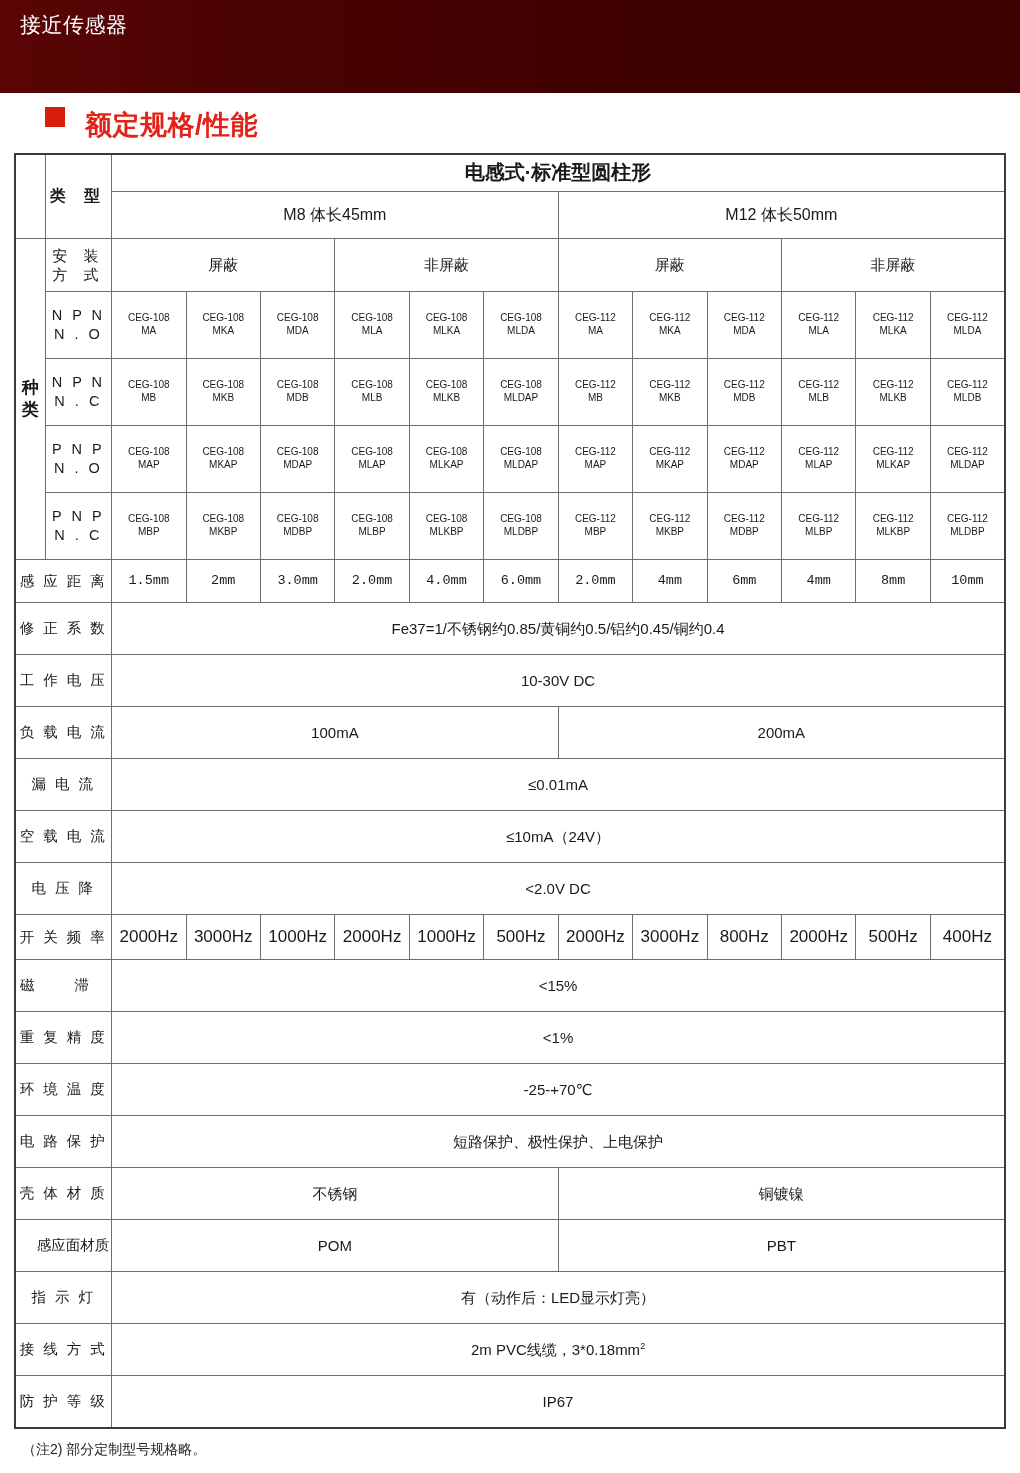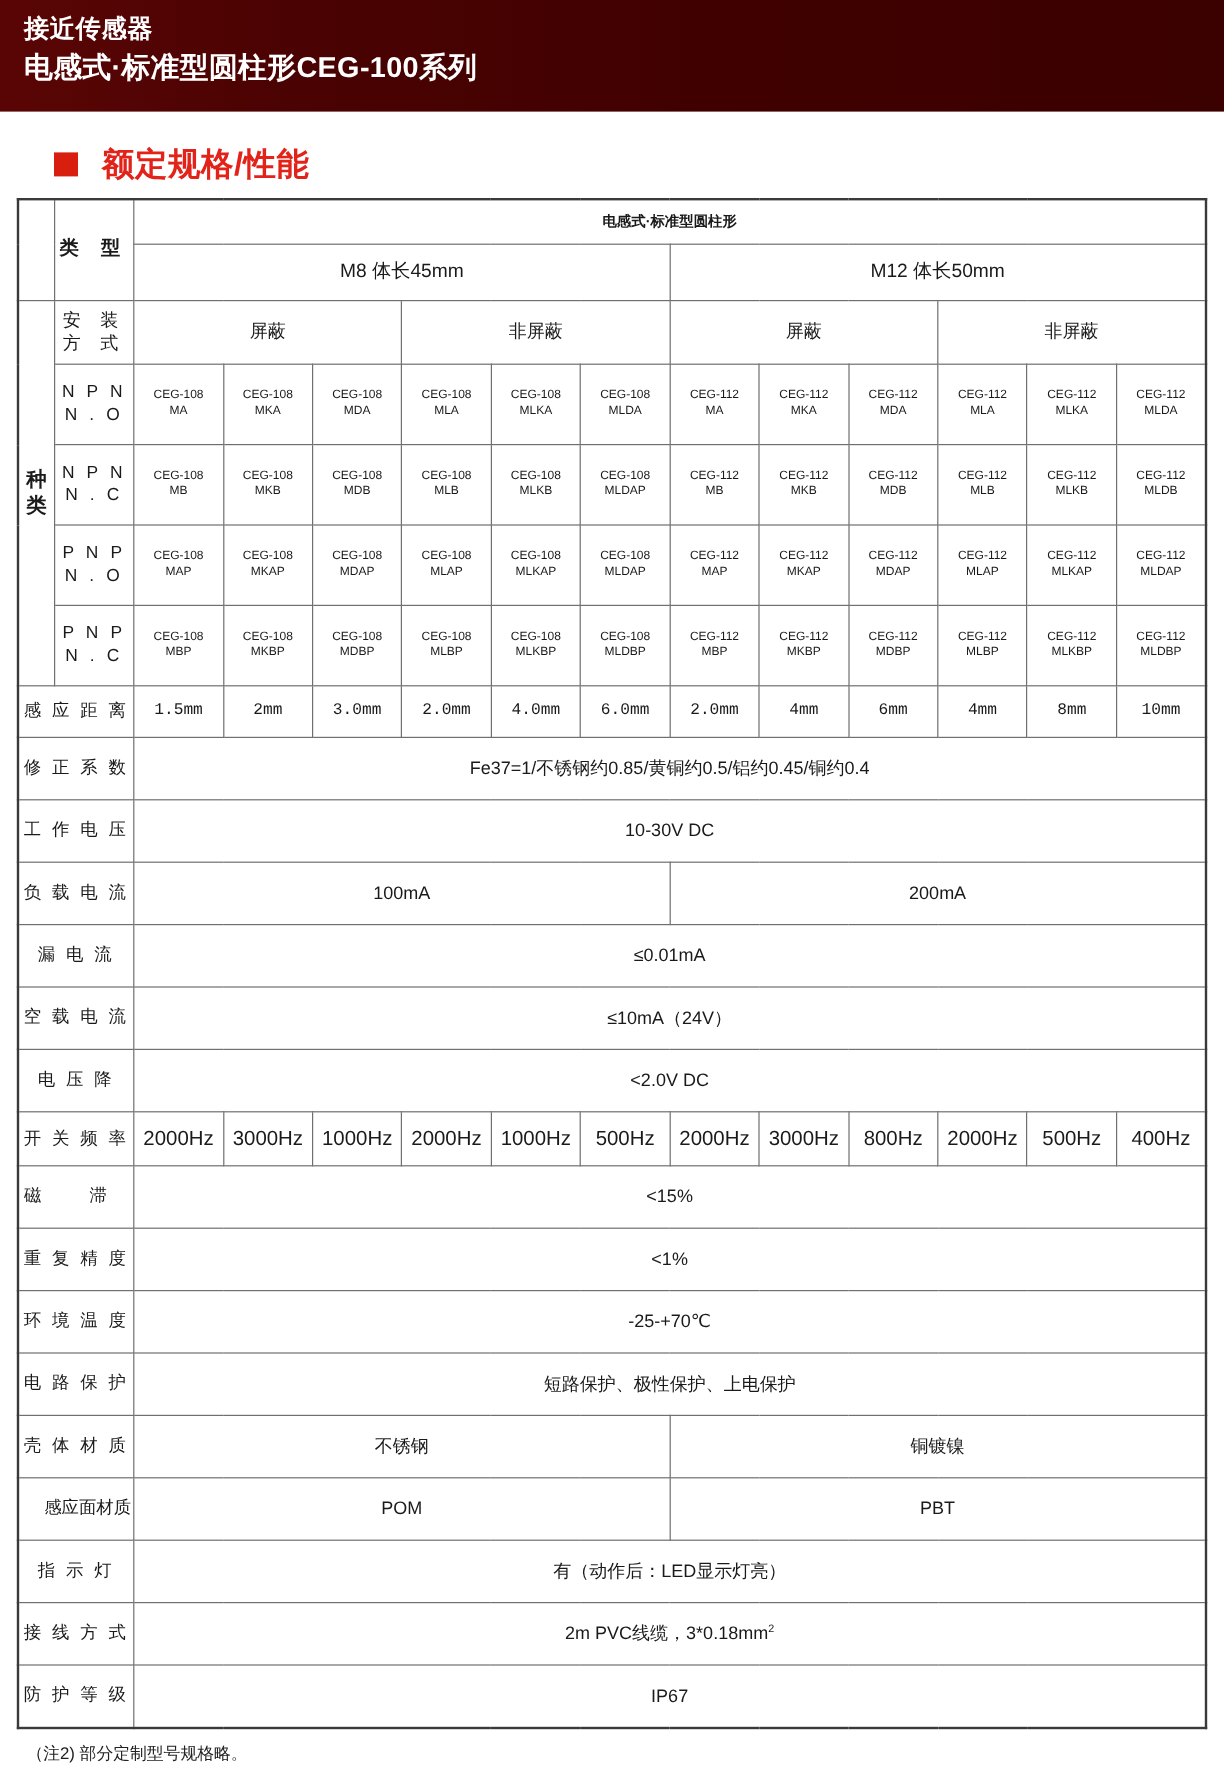--- a/index.html
+++ b/index.html
@@ -12,30 +12,29 @@
   }
   
   .topbar{
     height:93px;
     background:linear-gradient(90deg,#5a0505 0%,#4a0202 25%,#400000 60%,#3b0000 100%);
     color:#fff;
     padding:10px 0 0 20px;
     box-sizing:border-box;
   }
   .topbar .l1{
-    font-size:21px; font-weight:bold; letter-spacing:.5px; line-height:30px;
+    font-size:21px; font-weight:normal; letter-spacing:.5px; line-height:30px;
   }
   .topbar .l2{
     font-size:24px; font-weight:bold; letter-spacing:.3px; line-height:34px;
   }
   
   .sectionline{
-    display:flex; align-items:center;
+    display:flex; 
     padding:14px 0 10px 45px;
-    margin-top:12px;
   }
   .sq{
     width:20px;height:20px;background:#d81f0f;display:inline-block;margin-right:20px;
   }
   .sectitle{
     font-size:27px;font-weight:bold;color:#e2231a;letter-spacing:.5px;
   }
   
   .wrap{padding:0 14px;}
   table.spec{
@@ -47,21 +46,21 @@
   table.spec td{
     border:1px solid #6f6f6f;
     text-align:center;
     vertical-align:middle;
     padding:2px 1px;
     line-height:1.28;
     color:#1a1a1a;
   }
   .outer{border:2px solid #3a3a3a;}
   .kindcell{font-weight:bold;font-size:17px;line-height:1.55;}
-  .hdr-main{font-weight:bold;font-size:12px;height:32px;margin-top:40px;}
+  .hdr-main{font-weight:bold;font-size:20px;height:32px;margin-top:40px;}
   .hdr-size{font-size:16px;height:42px;}
   .hdr-shield{font-size:15px;height:48px;}
   .typelab{font-weight:bold;font-size:16px;letter-spacing:7px;padding-left:6px;}
   .mountlab{font-size:15px;line-height:1.35;letter-spacing:6px;padding-left:6px;}
   .polarity{font-size:14.5px;line-height:1.45;letter-spacing:3px;padding-left:4px;white-space:pre-line;}
   .model{font-size:10px;height:62px;white-space:pre-line;}
   .rowlab{font-size:14.5px;letter-spacing:2.5px;padding:0 2px;}
   .dist{font-size:13.5px;height:38px;font-family:Liberation Mono, monospace;}
   .freq{font-size:17px;height:40px;}
   .val{font-size:15px;height:47px;}
@@ -69,21 +68,20 @@
   .notes{
     padding:10px 0 0 22px;font-size:14px;line-height:1.55;color:#222;
   }
   sup{font-size:9px;vertical-align:super;}
 </style>
 </head>
 <body>
 
 <div class="topbar">
   <div class="l1">接近传感器</div>
-  <div class="l2">电感式·标准型圆柱形CEG-100系列</div>
 </div>
 
 <div class="sectionline">
   <span class="sq"></span>
   <span class="sectitle">额定规格/性能</span>
 </div>
 
 <div class="wrap">
 <table class="spec outer">
   <colgroup>

